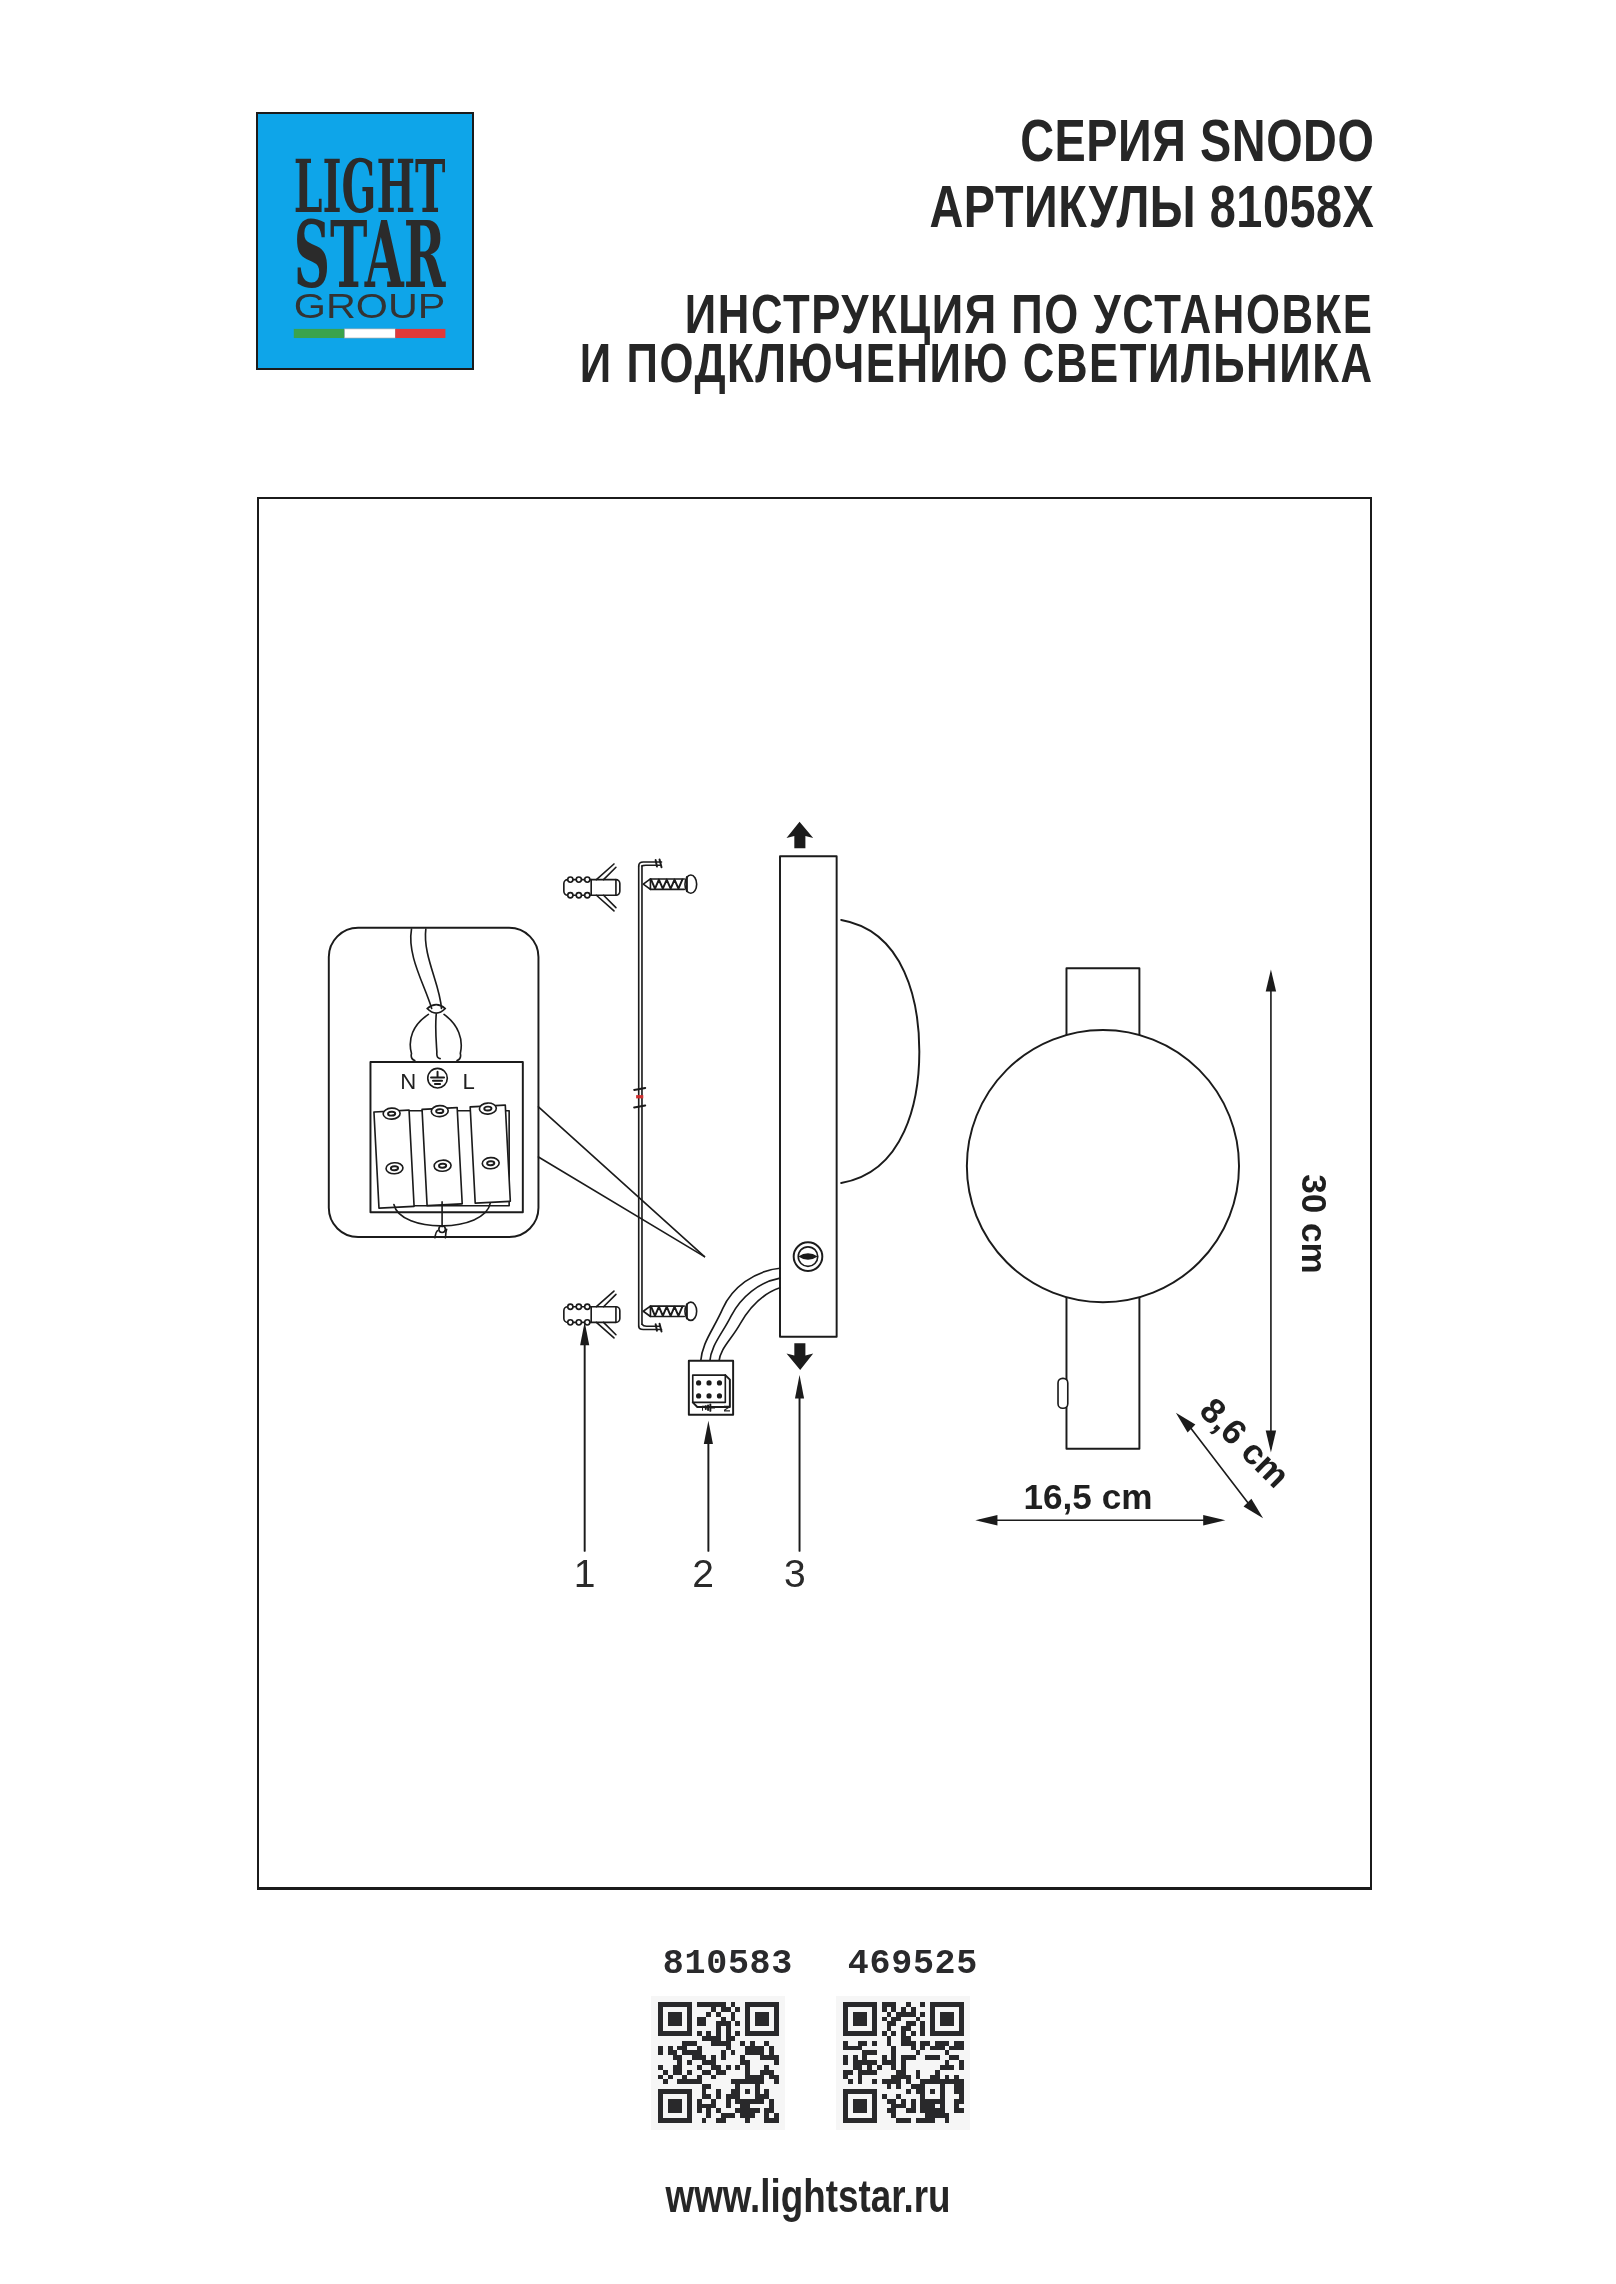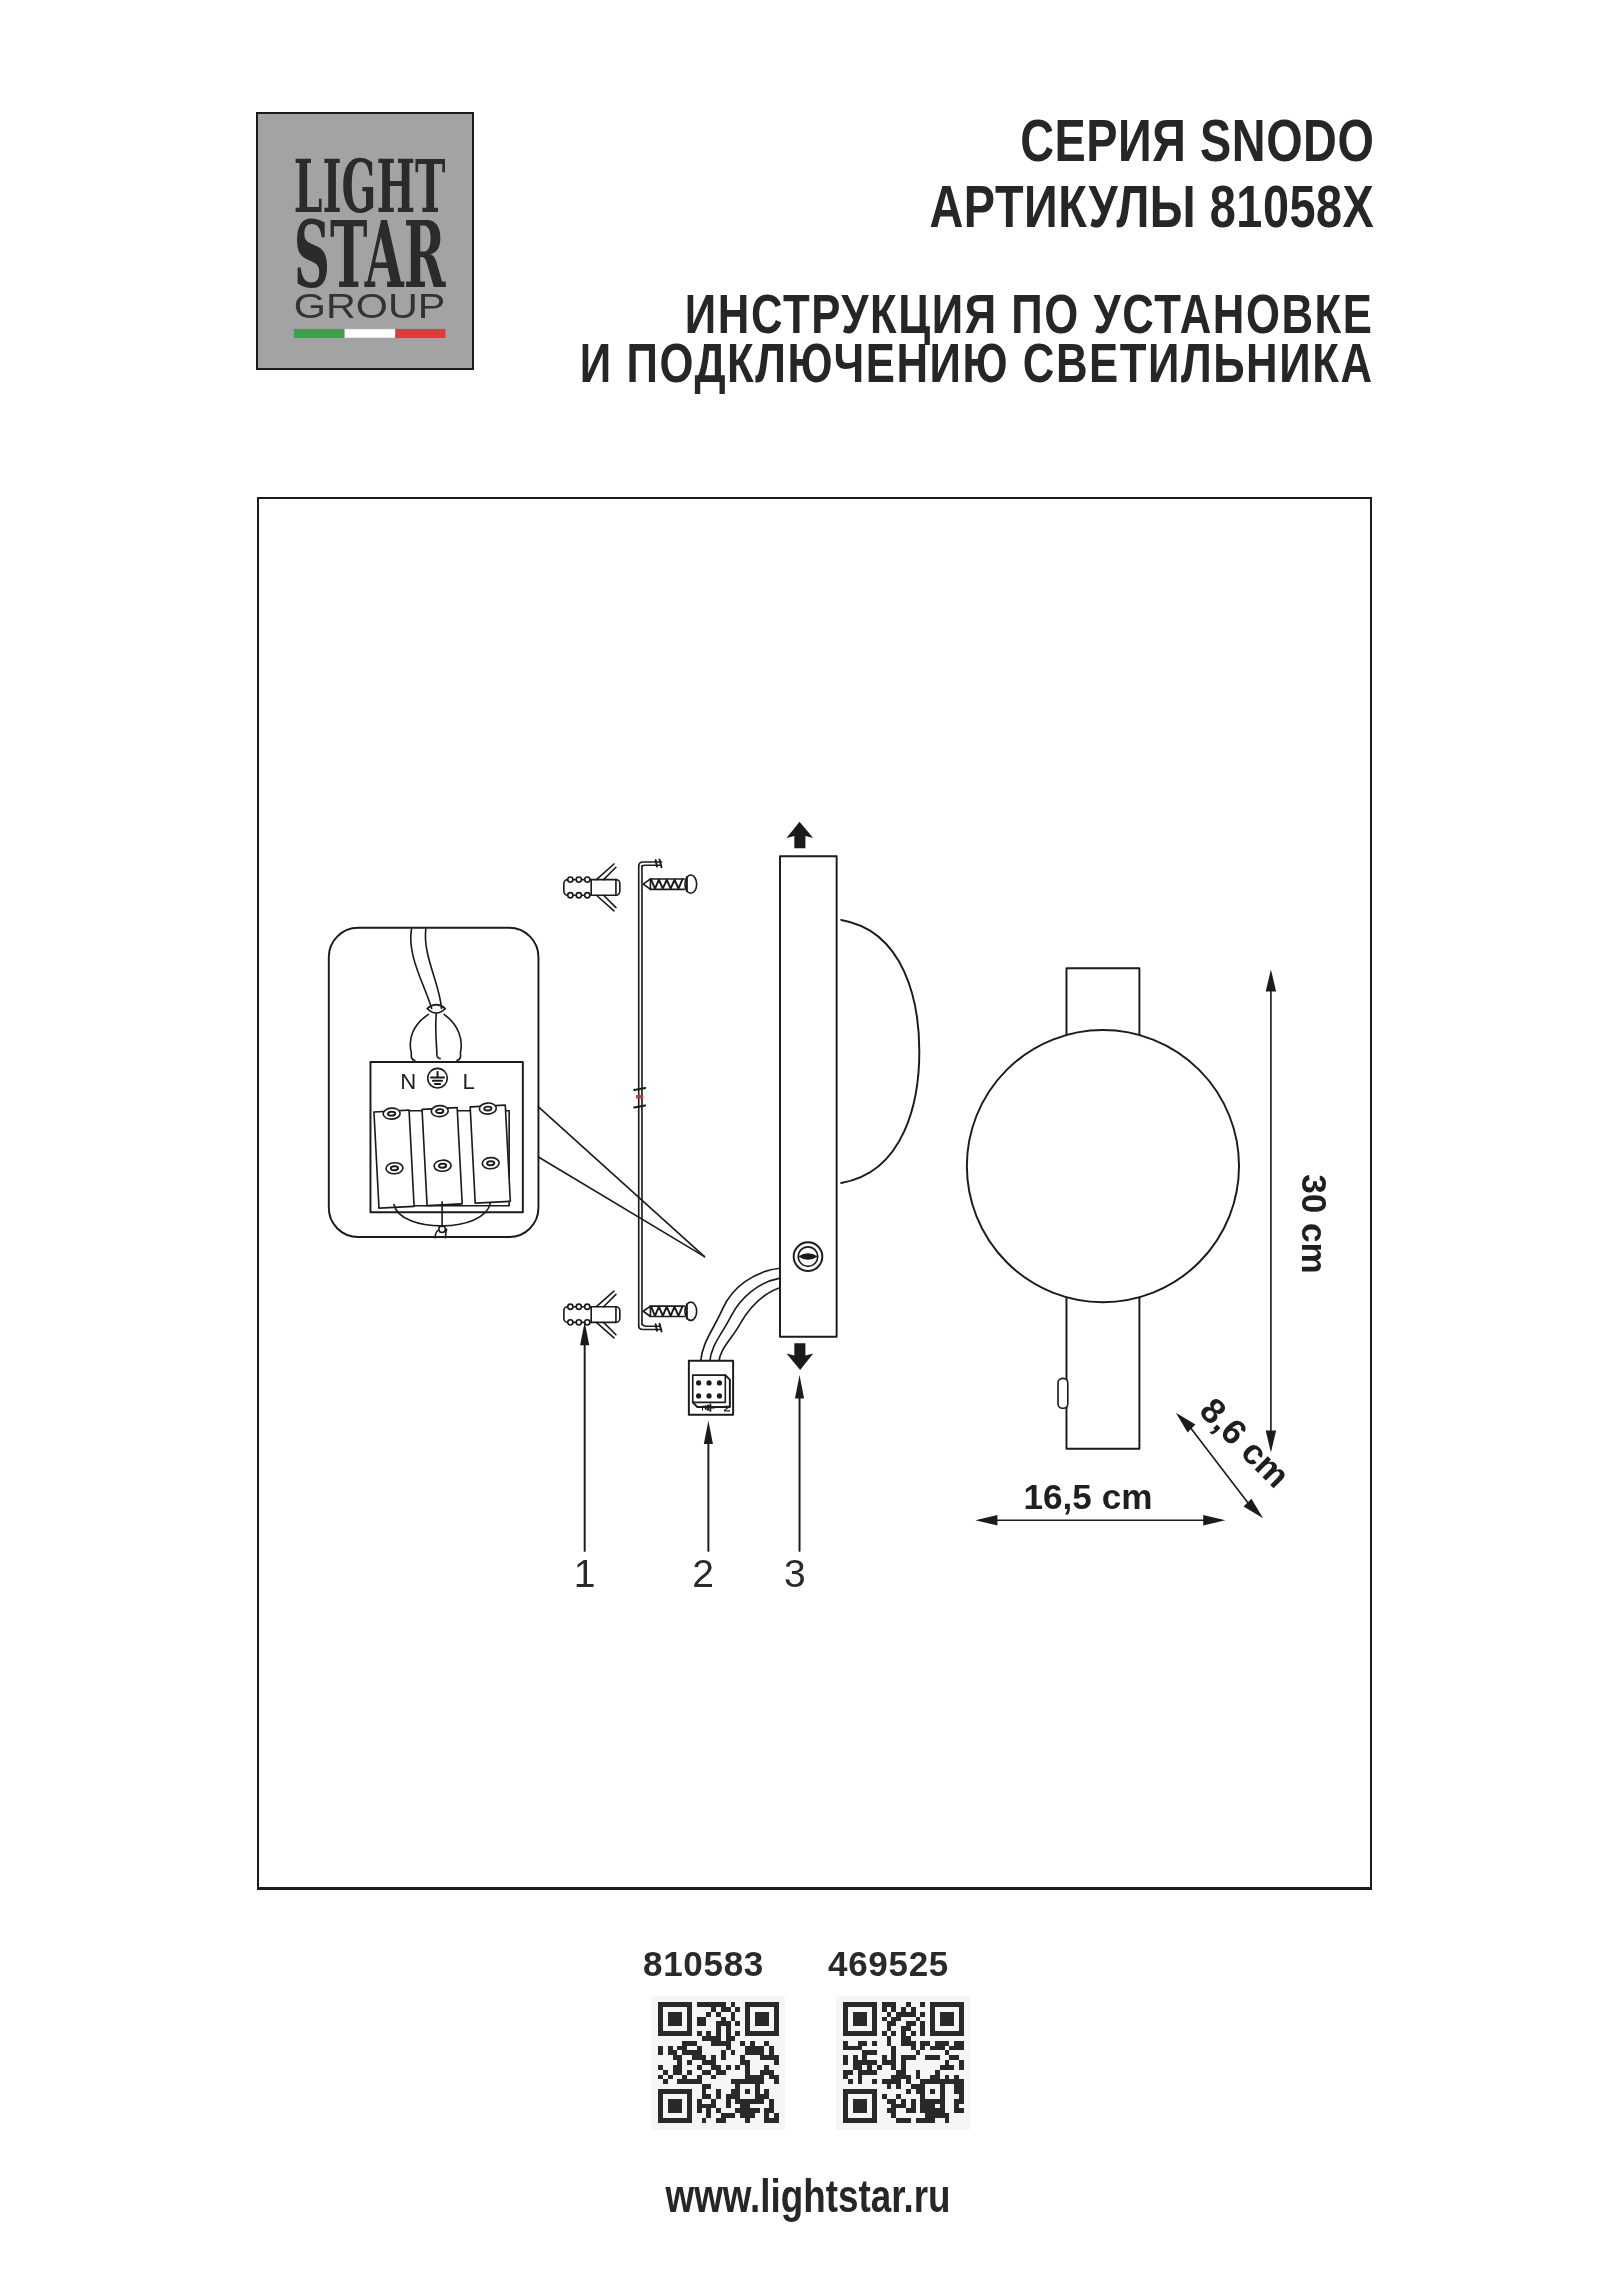--- a/index.html
+++ b/index.html
@@ -1,20 +1,20 @@
 <!DOCTYPE html>
 <html style="font-size:10.4px"><head>
 <meta charset="utf-8">
 <style>
   html,body{margin:0;padding:0;background:#fff;}
   .page{position:relative;width:1616px;height:2284px;background:#ffffff;overflow:hidden;
         font-family:"Liberation Sans",sans-serif;color:#1b1b1b;}
   
   .logo-box{position:absolute;left:256px;top:112px;width:218px;height:258px;
-            border:2px solid #1b1b1b;box-sizing:border-box;background:#a3a3a3;}
+            border:2px solid #1b1b1b;box-sizing:border-box;background:#0ea5e9;}
   .logo-box svg{position:absolute;left:0;top:0;}
   
   .title-block{position:absolute;top:108px;right:242px;text-align:right;
                font-weight:bold;font-size:60px;line-height:66px;letter-spacing:0.7px;
                transform:scaleX(0.78);transform-origin:top right;white-space:nowrap;color:#262626;}
   .instr-block{position:absolute;top:289px;right:242px;text-align:right;
                font-weight:bold;font-size:56px;line-height:49px;letter-spacing:2px;
                transform:scaleX(0.78);transform-origin:top right;white-space:nowrap;color:#262626;}
   
   .frame{position:absolute;left:257px;top:497px;width:1115px;height:1393px;box-sizing:border-box;
@@ -23,21 +23,21 @@
   .art .ln{fill:none;stroke:#1b1b1b;stroke-width:3;stroke-linejoin:round;stroke-linecap:round;}
   .art .thin{stroke-width:2.5;}
   .art .w{fill:#ffffff;}
   .art .fill{fill:#1b1b1b;stroke:none;}
   .art text{fill:#2a2a2a;stroke:none;font-family:"Liberation Sans",sans-serif;}
   .art .dim{font-size:54px;font-weight:bold;fill:#1f1f1f;}
   .art .stepnum{font-size:60px;fill:#2a2a2a;}
   .art .termlbl{font-size:34px;fill:#1f1f1f;}
   .art .minilbl{font-size:15px;fill:#1f1f1f;font-weight:bold;}
   
-  .qr-item{position:absolute;width:150px;text-align:left;}
+  .qr-item{position:absolute;width:150px;text-align:right;font-family:Liberation Mono, monospace;}
   .qr-item.first{left:643px;top:1944px;}
   .qr-item.second{left:828px;top:1944px;}
   .qr-label{font-size:35px;font-weight:bold;color:#2a2a2c;letter-spacing:0.7px;}
   .qr-box{margin:11.7px auto 0 auto;width:121px;height:121px;padding:6.5px;background:#f6f6f6;}
   .qr-box svg{display:block;width:121px;height:121px;fill:#29292b;shape-rendering:crispEdges;}
   .website{position:absolute;left:0;right:0;top:2169px;text-align:center;
            font-size:46px;font-weight:bold;color:#262626;
            transform:scaleX(0.8);transform-origin:top center;}
 </style>
 </head>

